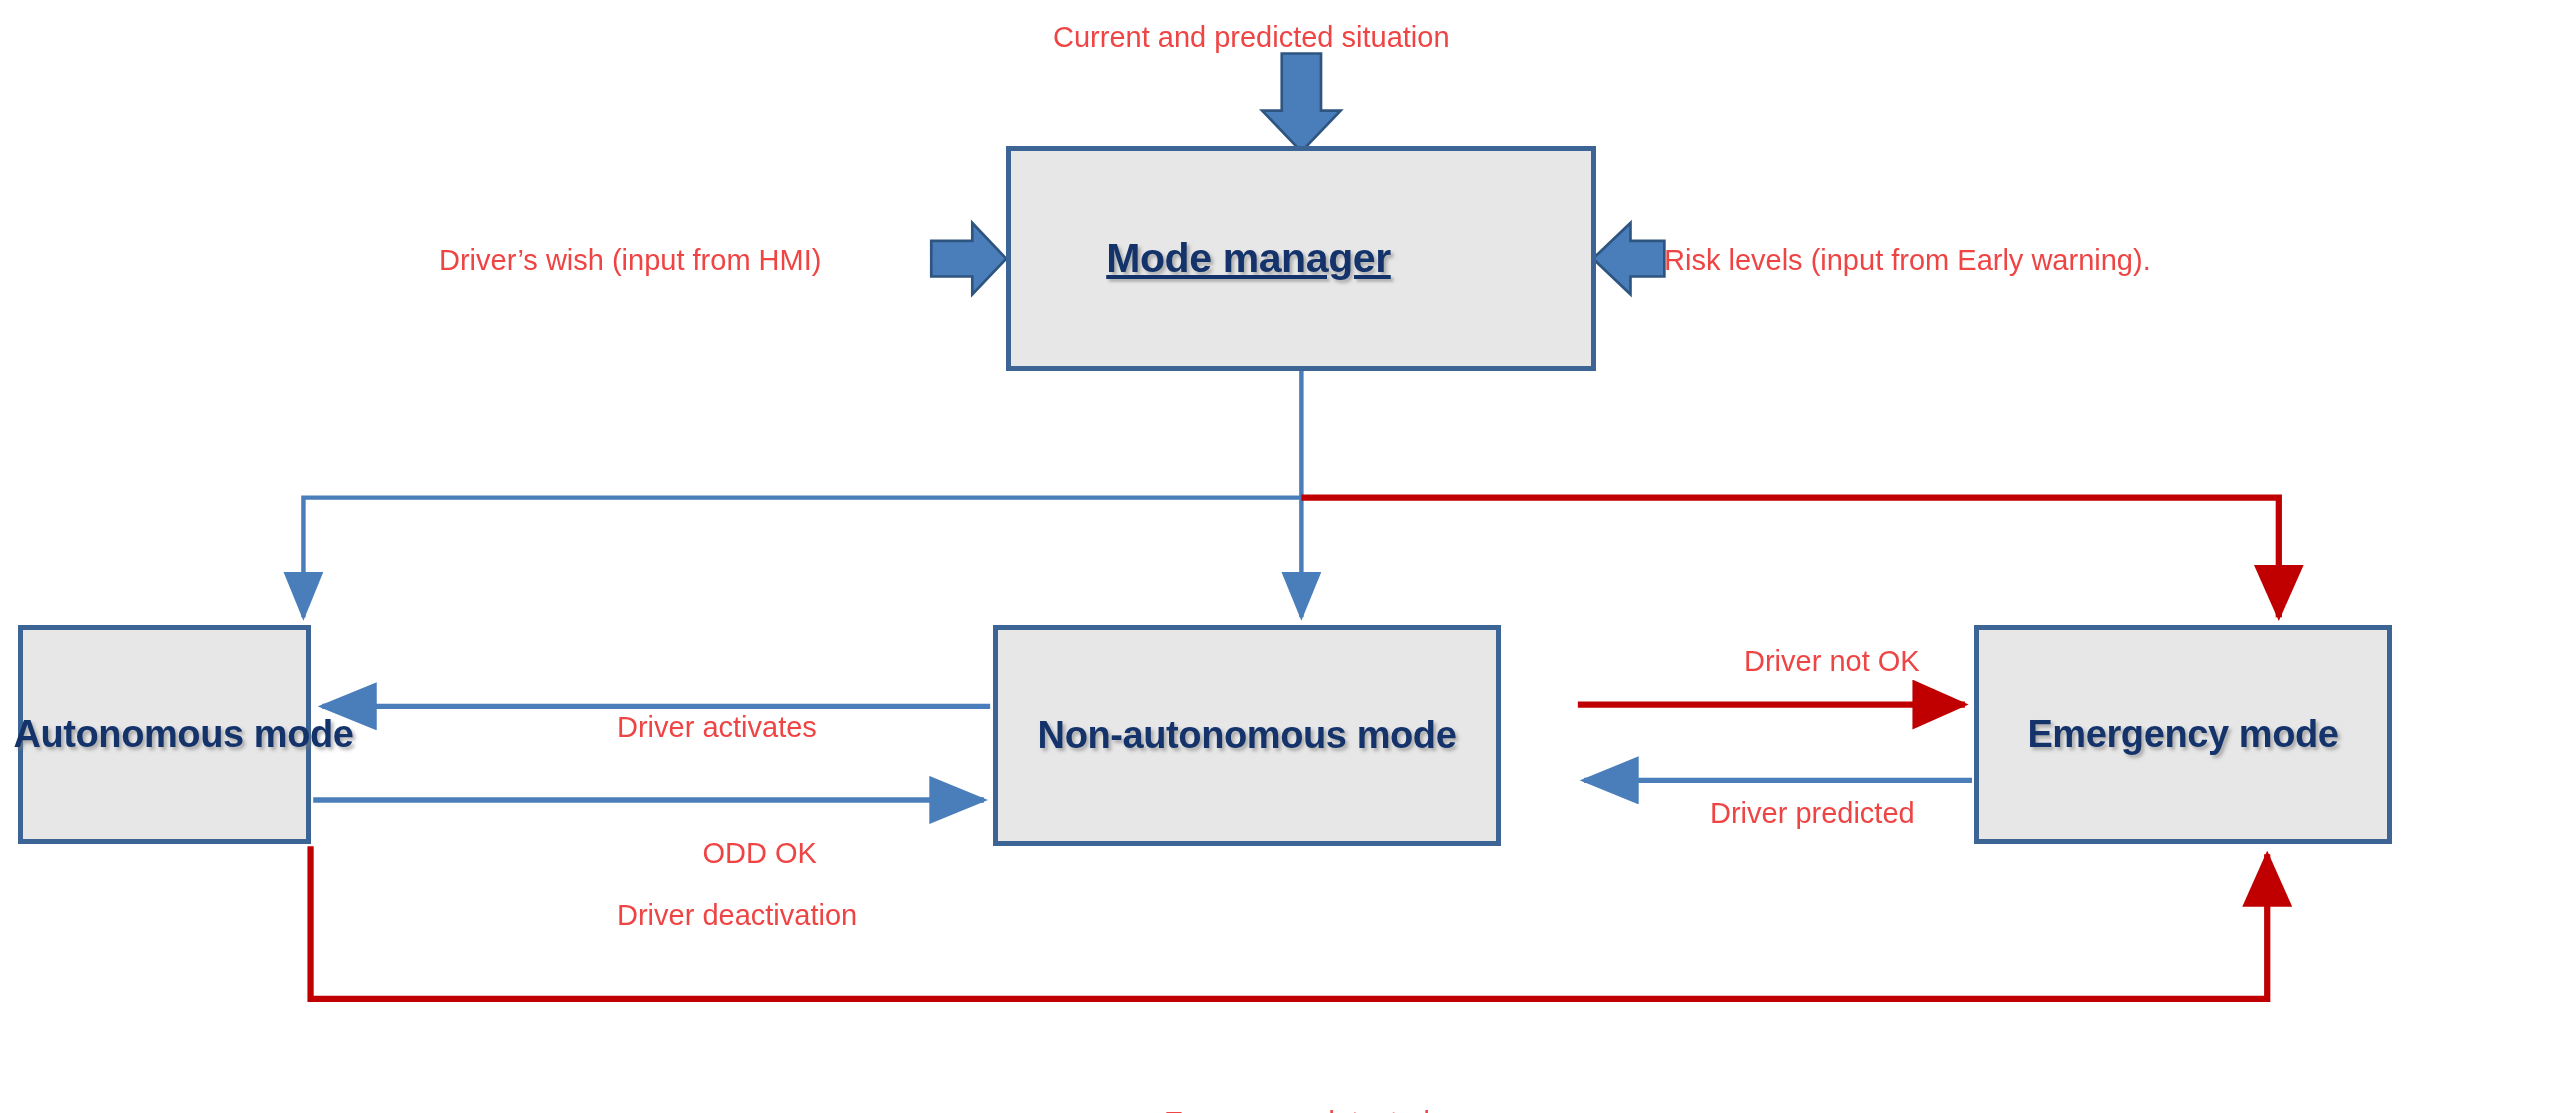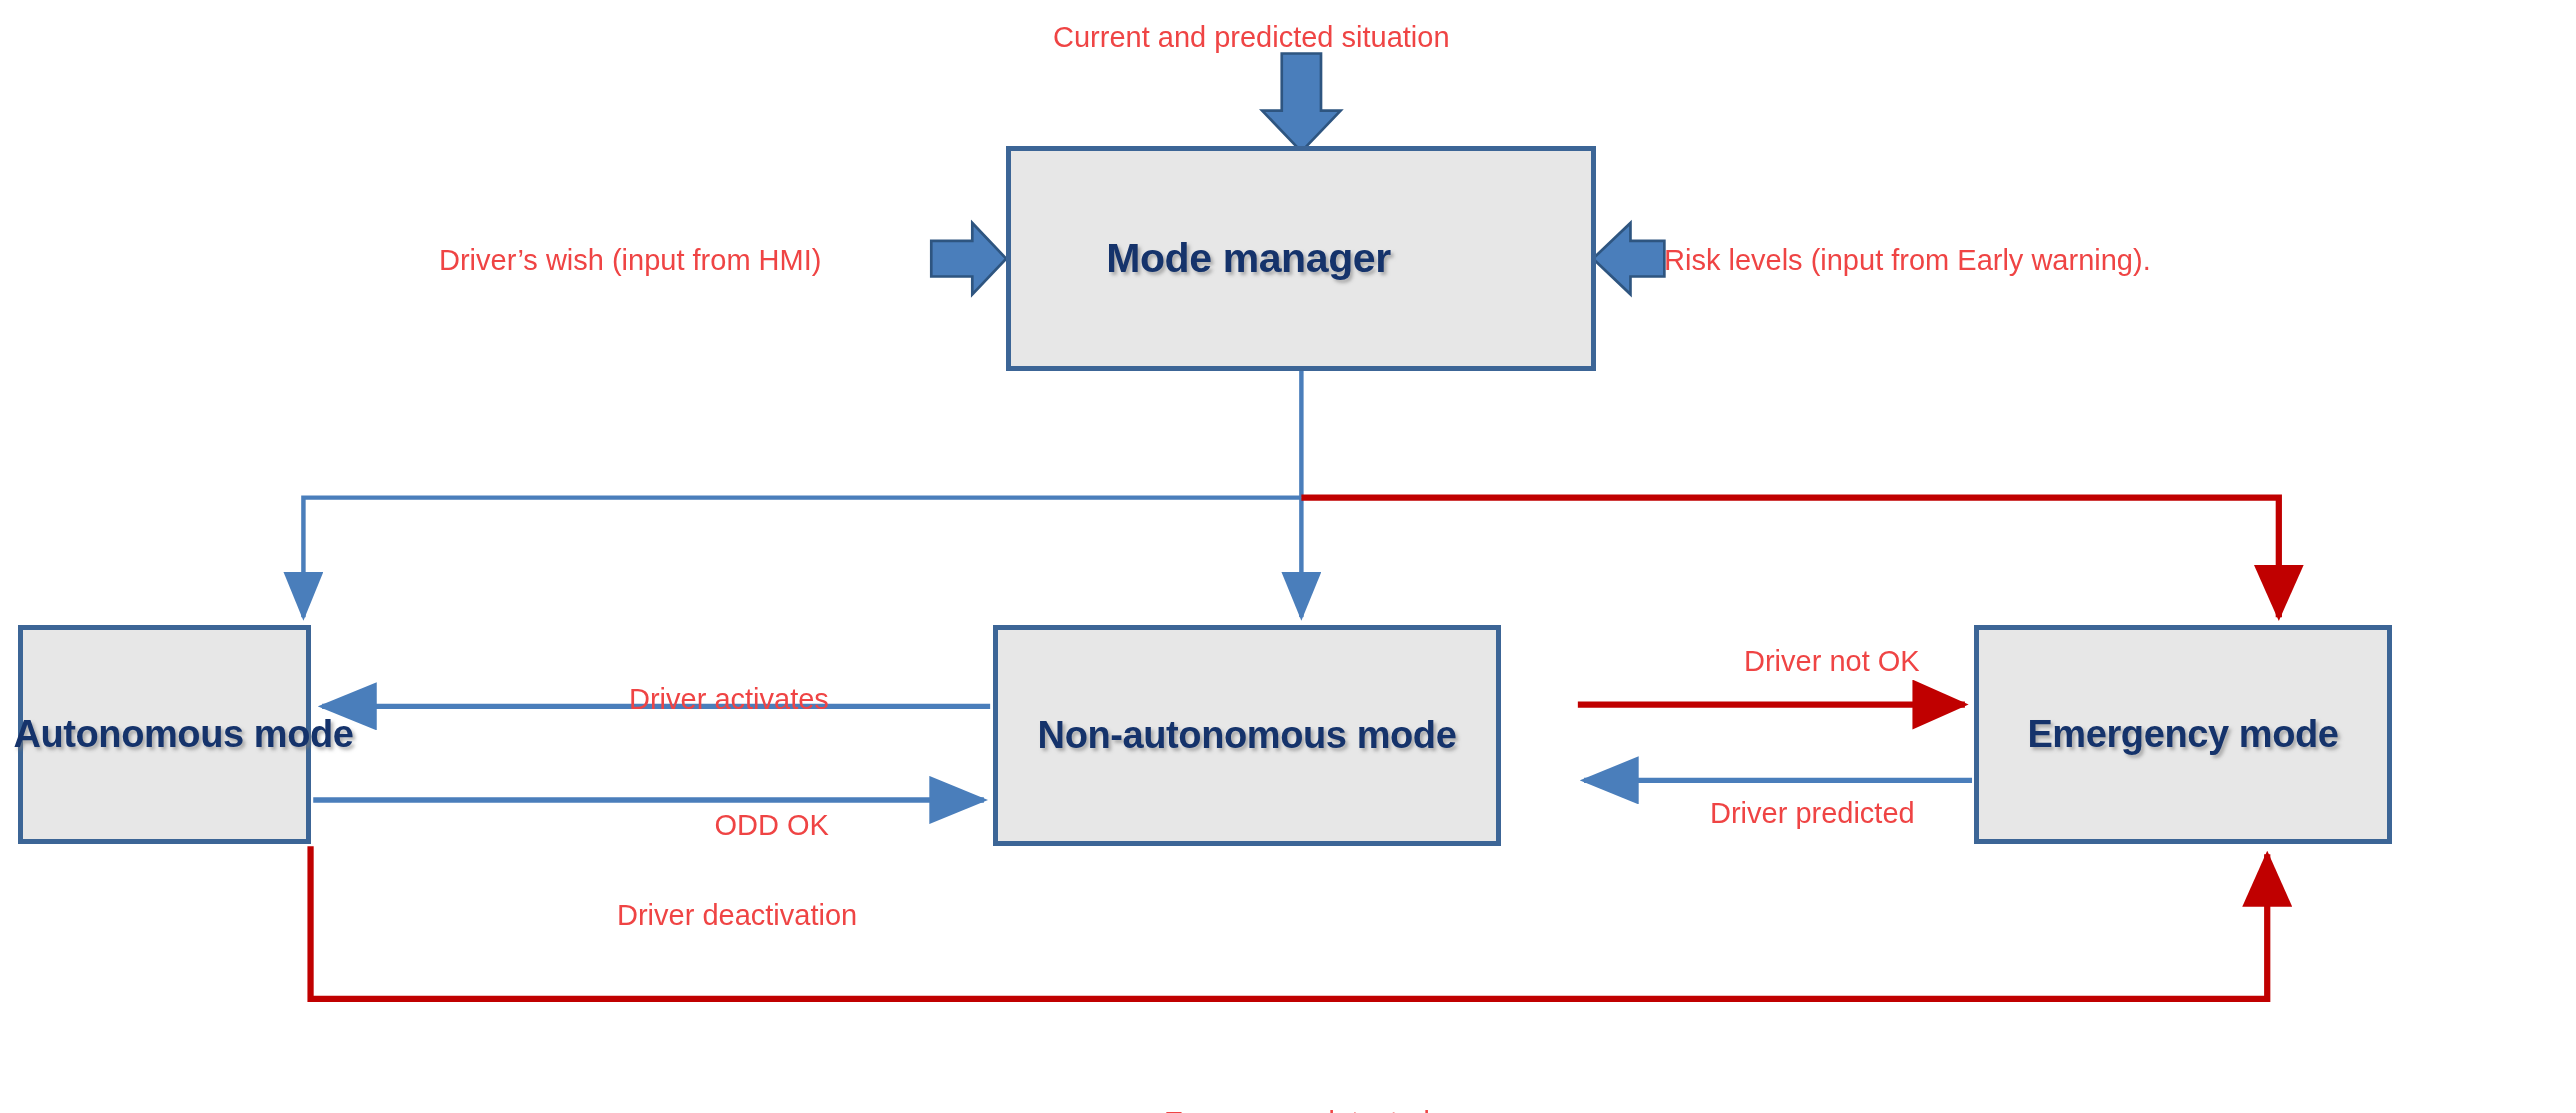--- a/index.html
+++ b/index.html
@@ -36,21 +36,21 @@
   }
   .node-label {
     color: #15336B;
     font-weight: bold;
     font-family: "Liberation Sans", sans-serif;
     letter-spacing: -0.4px;
     text-shadow: 2.7px 2.7px 3.6px rgba(120,120,120,0.55);
     white-space: nowrap;
   }
   #mode-manager-box { left: 1006px; top: 146px; width: 590px; height: 225px; }
-  #mode-manager-box .node-label { font-size: 41px; margin-right: 105px; }
+  #mode-manager-box .node-label { font-size: 41px; margin-right: 105px; text-decoration: underline; }
 
   #autonomous-box { left: 18px; top: 625px; width: 293px; height: 219px; padding-left: 38px; }
   #autonomous-box .node-label { font-size: 38px; }
 
   #non-autonomous-box { left: 993px; top: 625px; width: 508px; height: 221px; }
   #non-autonomous-box .node-label { font-size: 38px; }
 
   #emergency-box { left: 1974px; top: 625px; width: 418px; height: 219px; align-items: center; }
   #emergency-box .node-label { font-size: 38px; }
 
@@ -59,21 +59,21 @@
     color: #ef4444;
     font-size: 29px;
     line-height: 42px;
     font-family: "Liberation Sans", sans-serif;
     white-space: pre;
     text-align: right;
   }
   #label-current-situation { left: 1053px; top: 16px; }
   #label-drivers-wish     { left: 439px;  top: 239px; }
   #label-risk-levels      { left: 1664px; top: 239px; }
-  #label-driver-activates { left: 617px;  top: 594px; margin-left: 12px; }
+  #label-driver-activates { left: 617px;  top: 622px; }
   #label-driver-deactivation { left: 617px; top: 810px; }
   #label-driver-not-ok    { left: 1744px; top: 640px; }
   #label-driver-reengage  { left: 1710px; top: 792px; }
   #label-emergency-detected { left: 1164px; top: 1017px; }
 
   .cycle-icon {
     position: absolute;
     left: 1436px;
     top: 162px;
     width: 125px;

